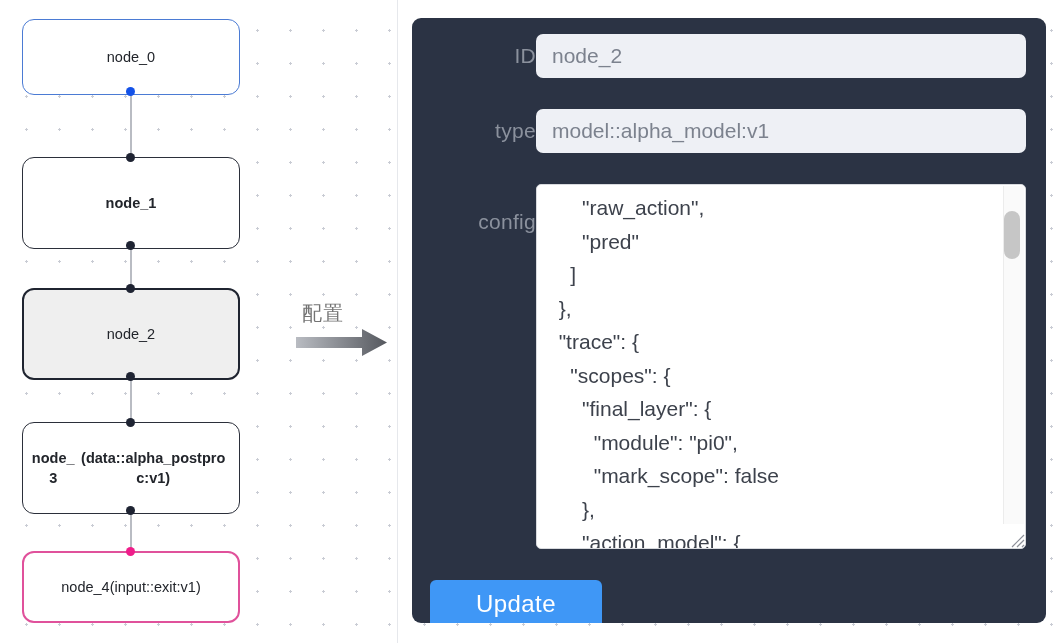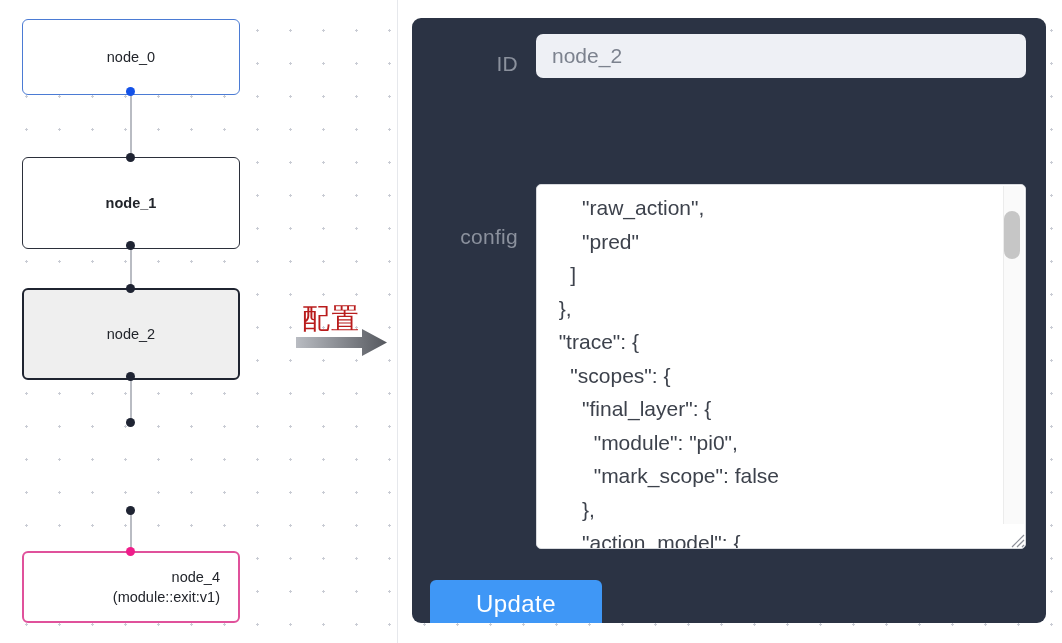--- a/index.html
+++ b/index.html
@@ -40,30 +40,30 @@
   }
   #right-canvas.dotgrid {
     background-position: 9px 14px;
   }
 
   
   .node {
     position: absolute;
     box-sizing: border-box;
     background: #ffffff;
-    border-radius: 6px;
+    border-radius: 12px;
     display: flex;
-    flex-direction: column;
+    flex-direction: row;
     align-items: center;
     justify-content: center;
     text-align: center;
     color: #22252b;
     font-size: 14.5px;
     line-height: 20px;
-    padding: 4px 18px;
+    padding: 4px 8px;
     z-index: 4;
   }
   .node .nl {
     display: block;
     white-space: pre-wrap;
     word-break: break-all;
   }
   .node.blue   { border: 1.6px solid #4b7bd4; }
   .node.plain  { border: 1.6px solid #2b2f3a; font-weight: bold; }
   .node.sel    { border: 2.2px solid #1f2430; background: #efefef; }
@@ -93,22 +93,22 @@
     left: 296px;
     top: 300px;
     width: 96px;
     height: 58px;
     z-index: 5;
   }
   #cfg-label {
     position: absolute;
     left: 6px;
     top: 0px;
-    font-size: 28px;
-    color: #b91c1c;
+    font-size: 20px;
+    color: #737373;
     letter-spacing: 1px;
     font-family: "DejaVu Sans", "Liberation Sans", sans-serif;
   }
   #cfg-arrow-svg {
     position: absolute;
     left: 0px;
     top: 28px;
   }
 
   
@@ -126,24 +126,22 @@
   .field-row {
     position: absolute;
     display: flex;
     align-items: center;
   }
   .field-label {
     color: #8b919d;
     font-size: 21px;
     text-align: right;
     width: 106px;
-    padding-right: 18px;
     box-sizing: border-box;
     letter-spacing: 0.3px;
-    margin-top: 15px;
   }
   .field-input {
     background: #eef0f5;
     border: none;
     border-radius: 7px;
     color: #7c828e;
     font-size: 21px;
     font-family: "Liberation Sans", sans-serif;
     padding: 0 16px;
     box-sizing: border-box;
@@ -243,23 +241,27 @@
 
     <div class="node blue" style="left:22px; top:19px; width:218px; height:76px;">
       <span class="nl">node_0</span>
     </div>
     <div class="node plain" style="left:22px; top:157px; width:218px; height:92px;">
       <span class="nl">node_1</span>
     </div>
     <div class="node sel" style="left:22px; top:288px; width:218px; height:92px;">
       <span class="nl">node_2</span>
     </div>
-    <div class="node pink" style="left:22px; top:551px; width:218px; height:72px;align-items:flex-end;">
+    <div class="node plain" style="left:22px; top:422px; width:218px; height:92px;">
+      <span class="nl">node_3</span>
+      <span class="nl">(data::alpha_postproc:v1)</span>
+    </div>
+    <div class="node pink" style="left:22px; top:551px; width:218px; height:72px;">
       <span class="nl">node_4</span>
-      <span class="nl">(module::exit:v1)</span>
+      <span class="nl">(input::exit:v1)</span>
     </div>
 
     <div class="handle blue" style="left:126px; top:87px;"></div>
     <div class="handle" style="left:126px; top:153px;"></div>
     <div class="handle" style="left:126px; top:241px;"></div>
     <div class="handle" style="left:126px; top:284px;"></div>
     <div class="handle" style="left:126px; top:372px;"></div>
     <div class="handle" style="left:126px; top:418px;"></div>
     <div class="handle" style="left:126px; top:506px;"></div>
     <div class="handle pink" style="left:126px; top:547px;"></div>
@@ -280,20 +282,24 @@
     </svg>
   </div>
 
   <div id="panel">
 
     <div class="field-row" id="row-id">
       <div class="field-label">ID</div>
       <input class="field-input" id="id-input" type="text" value="node_2" style="">
     </div>
 
+    <div class="field-row" id="row-type">
+      <div class="field-label">type</div>
+      <input class="field-input" id="type-input" type="text" value="model::alpha_model:v1" style="">
+    </div>
 
     <div id="row-config">
       <div class="field-label">config</div>
       <div class="config-wrap">
         <textarea id="config-box" spellcheck="false" style="">      "raw_action",
       "pred"
     ]
   },
   "trace": {
     "scopes": {

